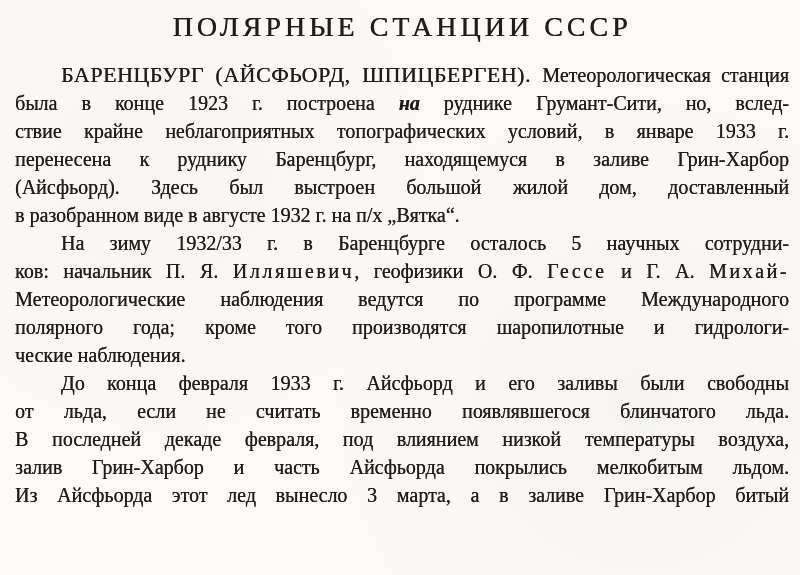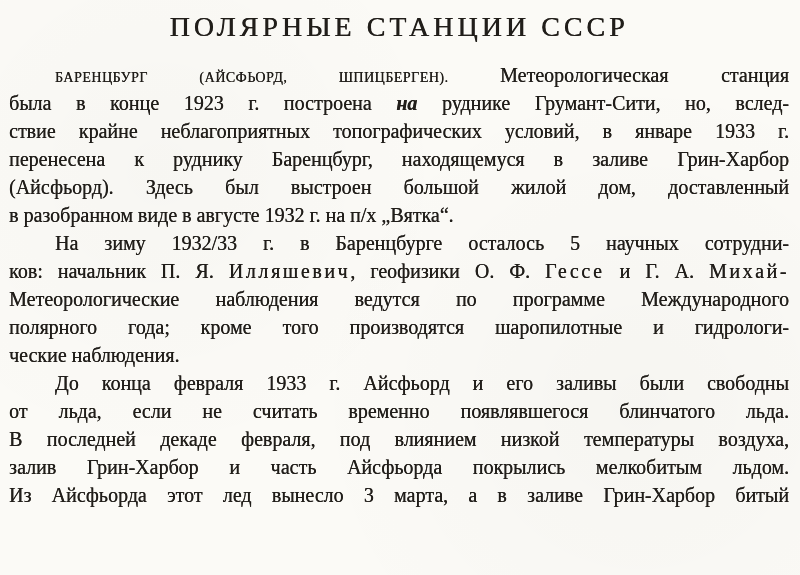--- a/index.html
+++ b/index.html
@@ -8,21 +8,21 @@
     height: 575px;
     overflow: hidden;
     background: #fbfaf6;
     color: #211e1a;
     font-family: "Liberation Serif", serif;
   }
   .page {
     width: 800px;
     height: 575px;
     box-sizing: border-box;
-    padding: 6px 11px 0 9px;
+    padding: 6px 11px 0 15px;
     background:
       radial-gradient(circle at 20% 30%, rgba(0,0,0,0.015), transparent 40%),
       radial-gradient(circle at 80% 70%, rgba(0,0,0,0.02), transparent 45%),
       #fbfaf6;
   }
   .title {
     text-align: center;
     font-size: 28px;
     font-weight: normal;
     letter-spacing: 4px;
@@ -38,21 +38,21 @@
     font-size: 20px;
     line-height: 28px;
     height: 28px;
     text-align: justify;
     text-align-last: justify;
     text-shadow: 0.25px 0 0 currentColor;
     overflow: hidden;
   }
   .line.last { text-align-last: left; }
   .line.first { text-indent: 46px; }
-  .caps { font-size: 14px; letter-spacing: 0.5px; }
+  .caps { font-size: 22px; letter-spacing: 0.5px; }
   .sp { letter-spacing: 2.6px; }
   .b { font-weight: bold; font-style: italic; }
 </style>
 </head>
 <body>
 
 <div class="page">
   <h1 class="title">ПОЛЯРНЫЕ СТАНЦИИ СССР</h1>
   <div class="content">
       <div class="paragraph">

